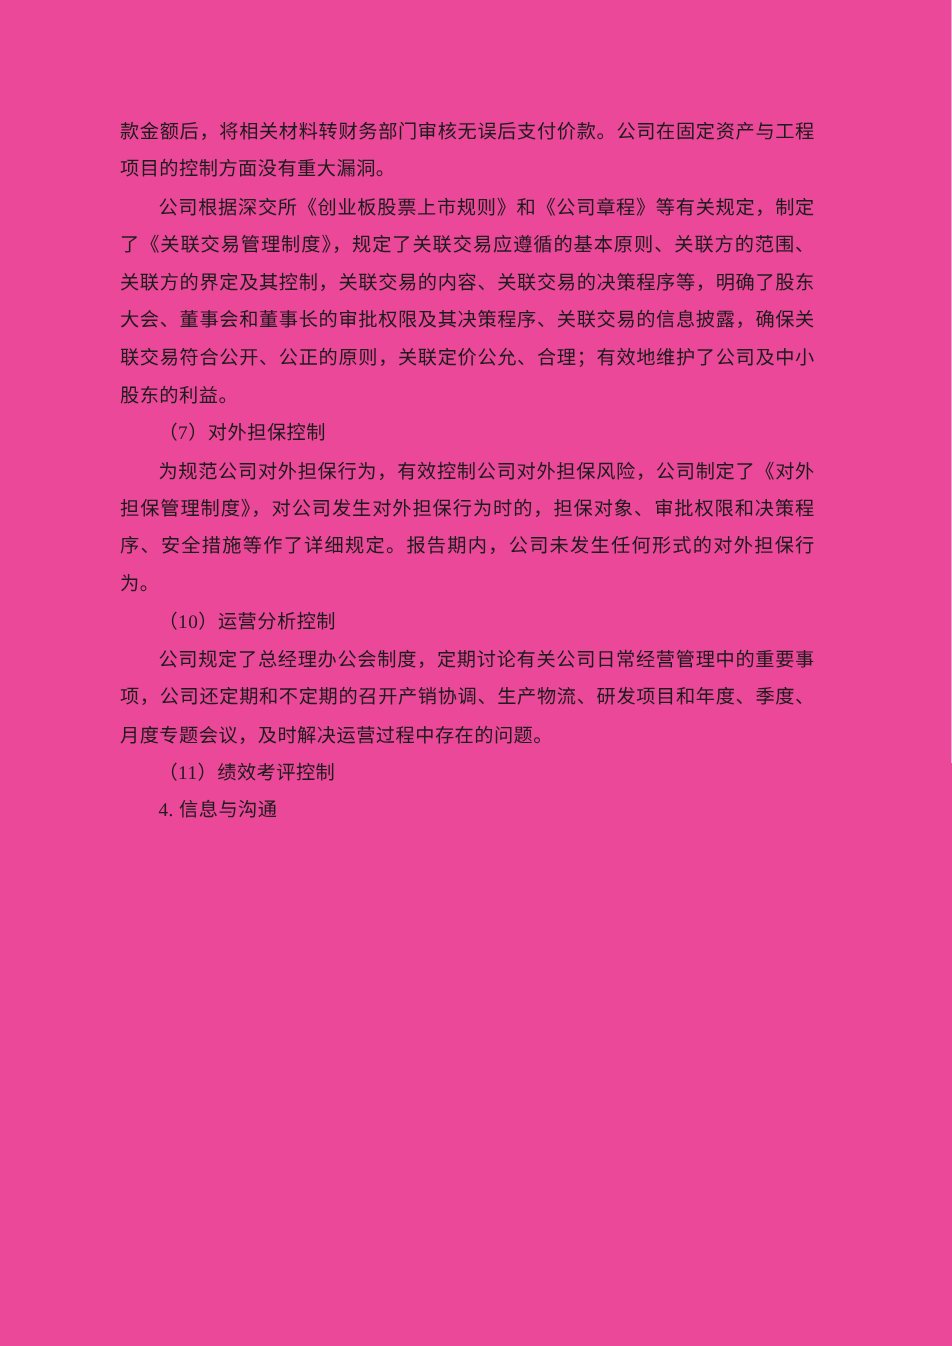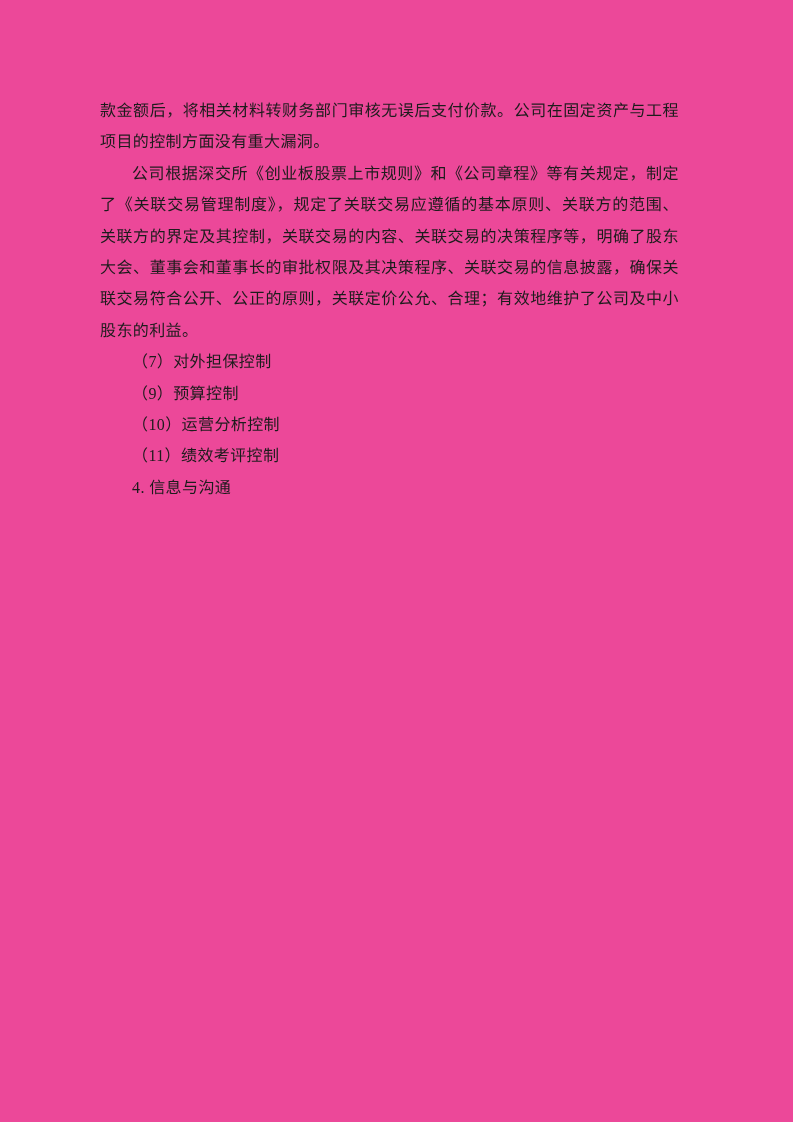--- a/index.html
+++ b/index.html
@@ -36,18 +36,19 @@
   }
 </style>
 </head>
 <body>
 
 <div class="page">
   <div class="content">
     <p class="no-indent">款金额后，将相关材料转财务部门审核无误后支付价款。公司在固定资产与工程项目的控制方面没有重大漏洞。</p>
     <p>公司根据深交所《创业板股票上市规则》和《公司章程》等有关规定，制定了《关联交易管理制度》，规定了关联交易应遵循的基本原则、关联方的范围、关联方的界定及其控制，关联交易的内容、关联交易的决策程序等，明确了股东大会、董事会和董事长的审批权限及其决策程序、关联交易的信息披露，确保关联交易符合公开、公正的原则，关联定价公允、合理；有效地维护了公司及中小股东的利益。</p>
     <p>（7）对外担保控制</p>
-    <p>（9）预算控制</p>
+    <p>为规范公司对外担保行为，有效控制公司对外担保风险，公司制定了《对外担保管理制度》，对公司发生对外担保行为时的，担保对象、审批权限和决策程序、安全措施等作了详细规定。报告期内，公司未发生任何形式的对外担保行为。</p>
     <p>（10）运营分析控制</p>
+    <p>公司规定了总经理办公会制度，定期讨论有关公司日常经营管理中的重要事项，公司还定期和不定期的召开产销协调、生产物流、研发项目和年度、季度、月度专题会议，及时解决运营过程中存在的问题。</p>
     <p>（11）绩效考评控制</p>
     <p>4. 信息与沟通</p>
   </div>
 </div>
 
 </body></html>

